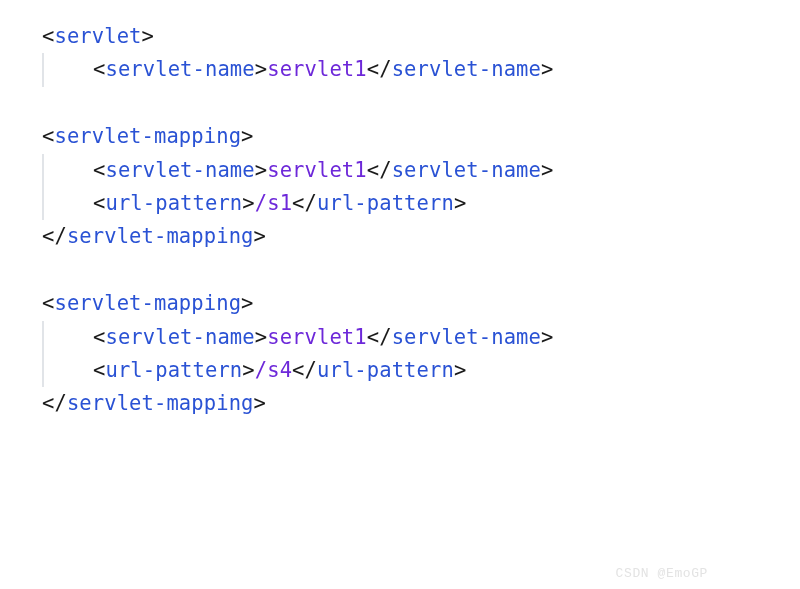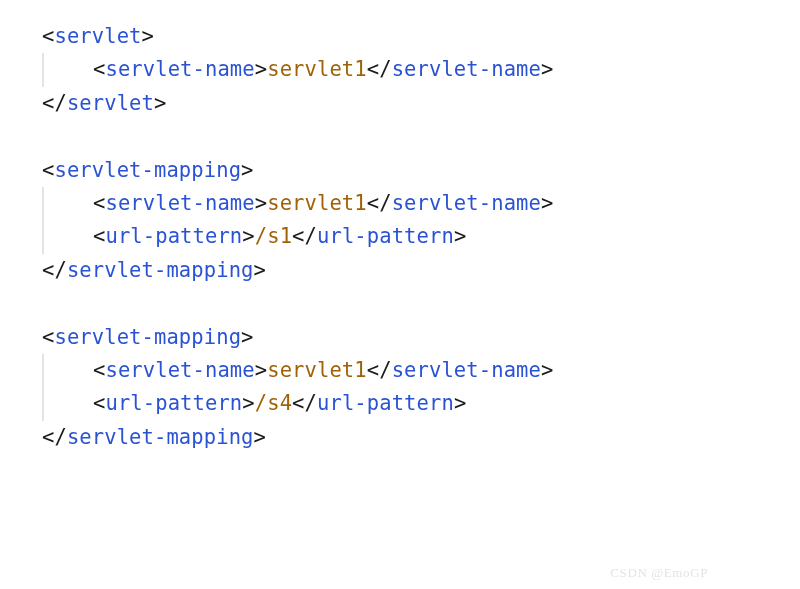--- a/index.html
+++ b/index.html
@@ -60,47 +60,46 @@
     width: 51px;
   }
 
   .tok-punct {
     color: #1a1a1a;
   }
   .tok-tag {
     color: #2a52d4;
   }
   .tok-text {
-    color: #a16207;
+    color: #6d28d9;
   }
 
   .blank-line {
     height: 33.4px;
   }
 
   .watermark {
     position: absolute;
     right: 12px;
     bottom: 8px;
-    font-family: Liberation Serif, serif;
+    font-family: Liberation Mono, monospace;
     font-size: 13px;
     color: #e3e3e3;
     letter-spacing: 0.6px;
     white-space: pre;
     user-select: none;
   }
 </style>
 </head>
 <body>
 
 <div class="code-block">
   <div class="code-lines">
       <div class="line"><span class="tok-punct">&lt;</span><span class="tok-tag">servlet</span><span class="tok-punct">&gt;</span></div>
       <div class="line indented"><span class="indent"></span><span class="tok-punct">&lt;</span><span class="tok-tag">servlet-name</span><span class="tok-punct">&gt;</span><span class="tok-text">servlet1</span><span class="tok-punct">&lt;/</span><span class="tok-tag">servlet-name</span><span class="tok-punct">&gt;</span></div>
-      <div class="line"><span class="tok-punct">&lt;/</span><span class="tok-tag">servlet</span><span class="tok-punct">&gt;</span></div>
       <div class="line blank-line"></div>
       <div class="line"><span class="tok-punct">&lt;</span><span class="tok-tag">servlet-mapping</span><span class="tok-punct">&gt;</span></div>
       <div class="line indented"><span class="indent"></span><span class="tok-punct">&lt;</span><span class="tok-tag">servlet-name</span><span class="tok-punct">&gt;</span><span class="tok-text">servlet1</span><span class="tok-punct">&lt;/</span><span class="tok-tag">servlet-name</span><span class="tok-punct">&gt;</span></div>
       <div class="line indented"><span class="indent"></span><span class="tok-punct">&lt;</span><span class="tok-tag">url-pattern</span><span class="tok-punct">&gt;</span><span class="tok-text">/s1</span><span class="tok-punct">&lt;/</span><span class="tok-tag">url-pattern</span><span class="tok-punct">&gt;</span></div>
       <div class="line"><span class="tok-punct">&lt;/</span><span class="tok-tag">servlet-mapping</span><span class="tok-punct">&gt;</span></div>
       <div class="line blank-line"></div>
       <div class="line"><span class="tok-punct">&lt;</span><span class="tok-tag">servlet-mapping</span><span class="tok-punct">&gt;</span></div>
       <div class="line indented"><span class="indent"></span><span class="tok-punct">&lt;</span><span class="tok-tag">servlet-name</span><span class="tok-punct">&gt;</span><span class="tok-text">servlet1</span><span class="tok-punct">&lt;/</span><span class="tok-tag">servlet-name</span><span class="tok-punct">&gt;</span></div>
       <div class="line indented"><span class="indent"></span><span class="tok-punct">&lt;</span><span class="tok-tag">url-pattern</span><span class="tok-punct">&gt;</span><span class="tok-text">/s4</span><span class="tok-punct">&lt;/</span><span class="tok-tag">url-pattern</span><span class="tok-punct">&gt;</span></div>
       <div class="line"><span class="tok-punct">&lt;/</span><span class="tok-tag">servlet-mapping</span><span class="tok-punct">&gt;</span></div>

